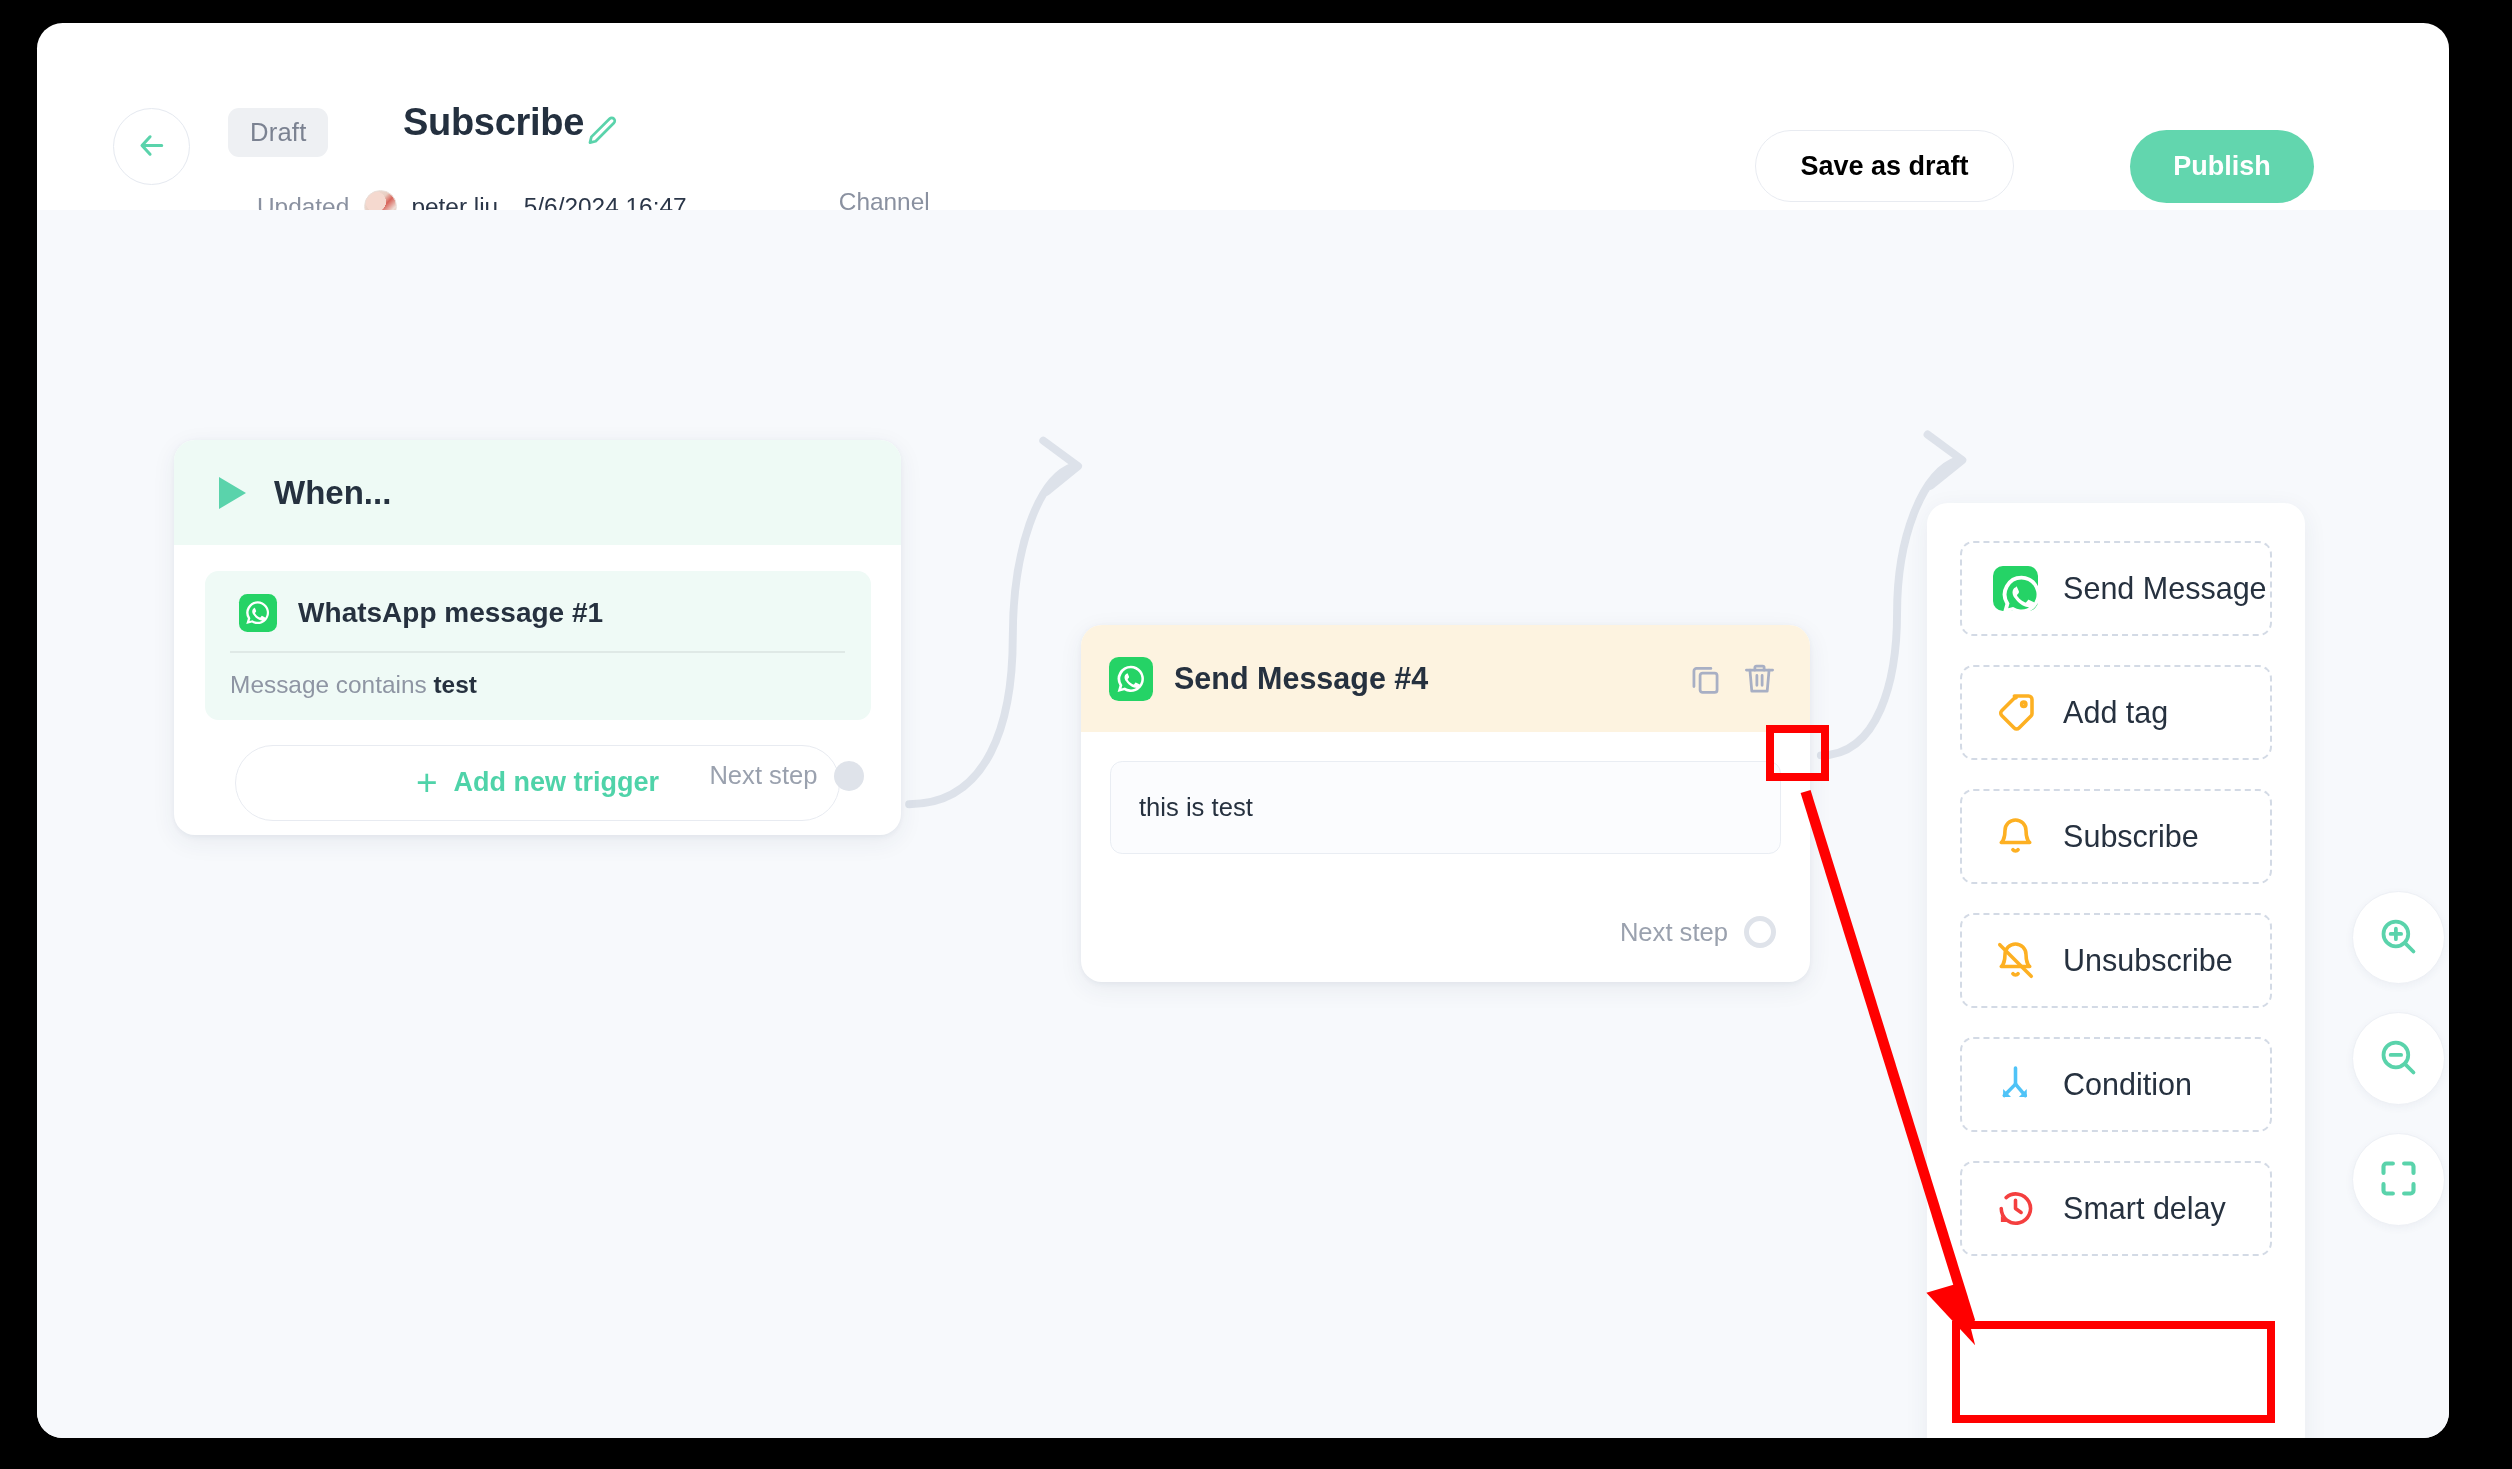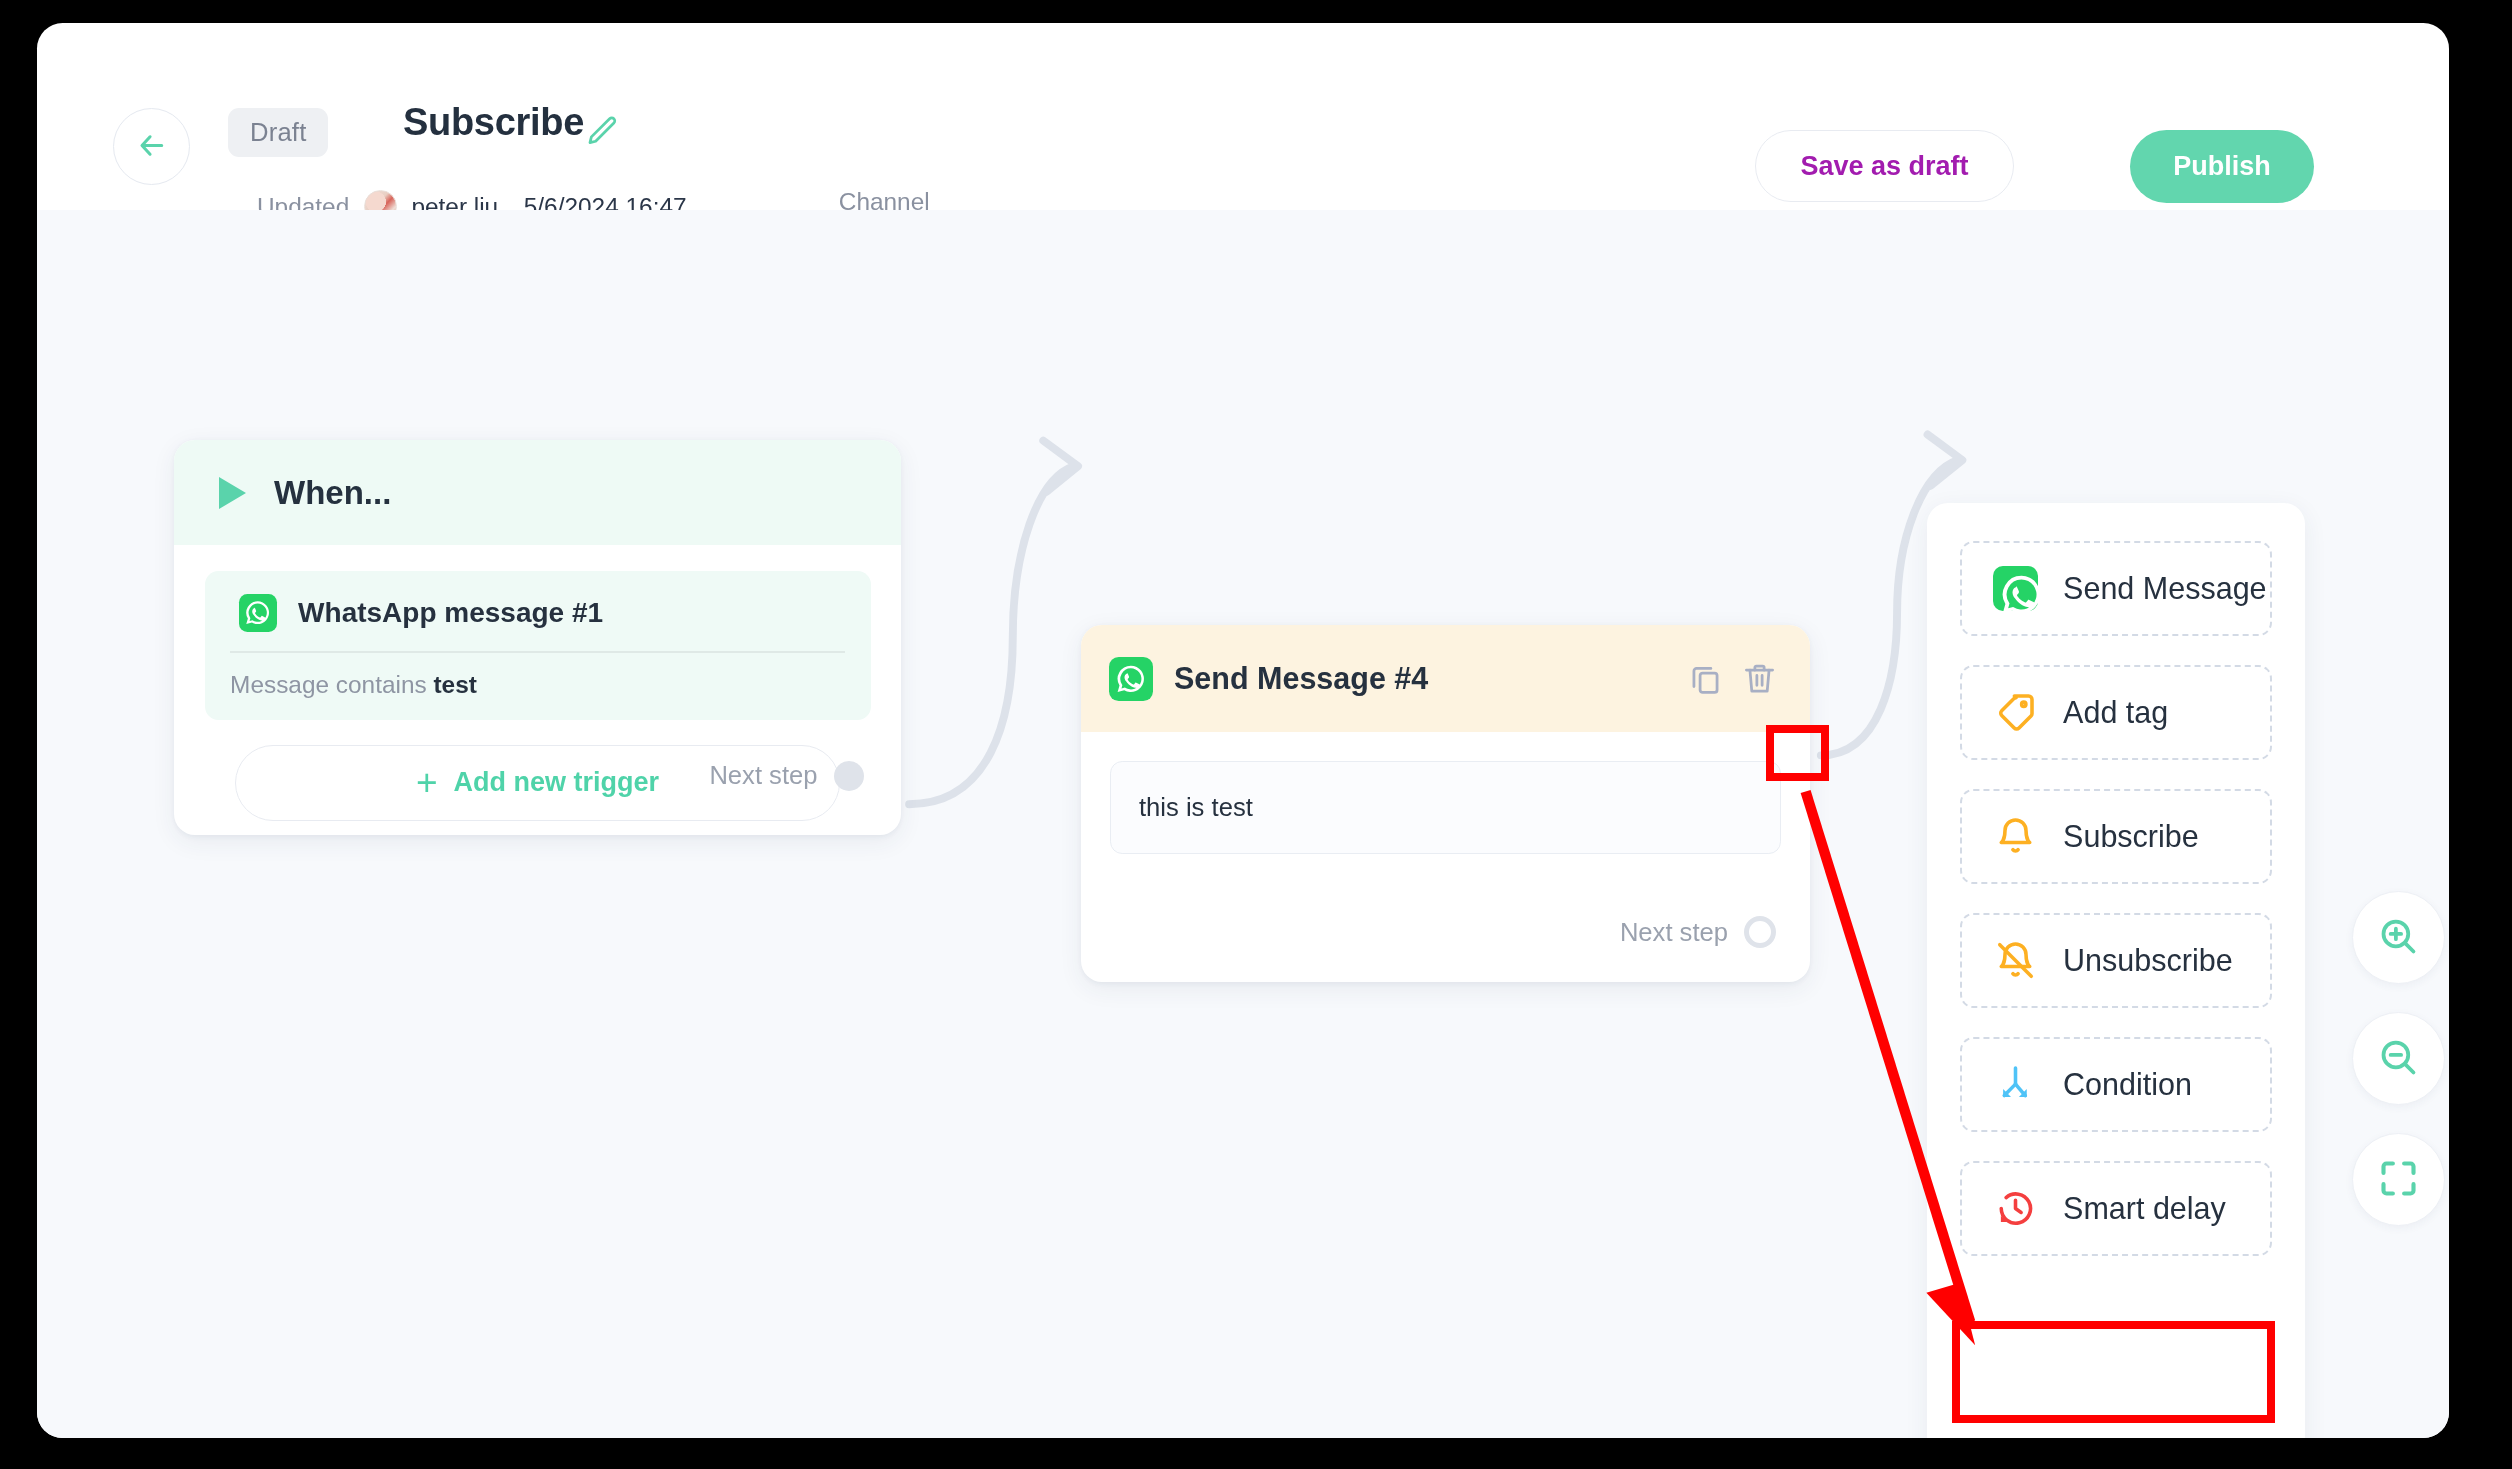--- a/index.html
+++ b/index.html
@@ -144,21 +144,21 @@
 
   #save-draft-btn {
     position: absolute;
     right: 435px;
     top: 77px;
     width: 259px;
     height: 72px;
     border: 1.8px solid #e8ebf1;
     border-radius: 37px;
     background: #fff;
-    color: #a21caf;
+    color: #000000;
     font-size: 27px;
     font-weight: 700;
     display: flex; align-items: center; justify-content: center;
     cursor: pointer;
     font-family: "Liberation Sans", sans-serif;
   }
   #publish-btn {
     position: absolute;
     right: 135px;
     top: 77px;

